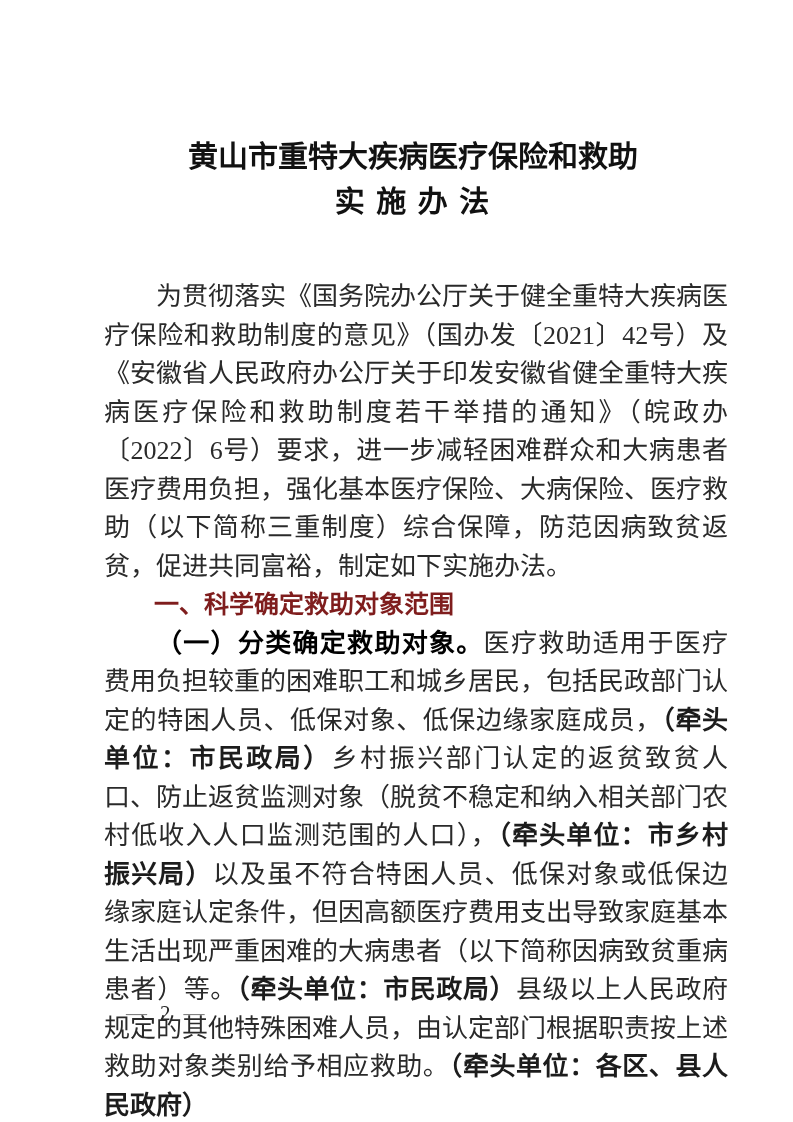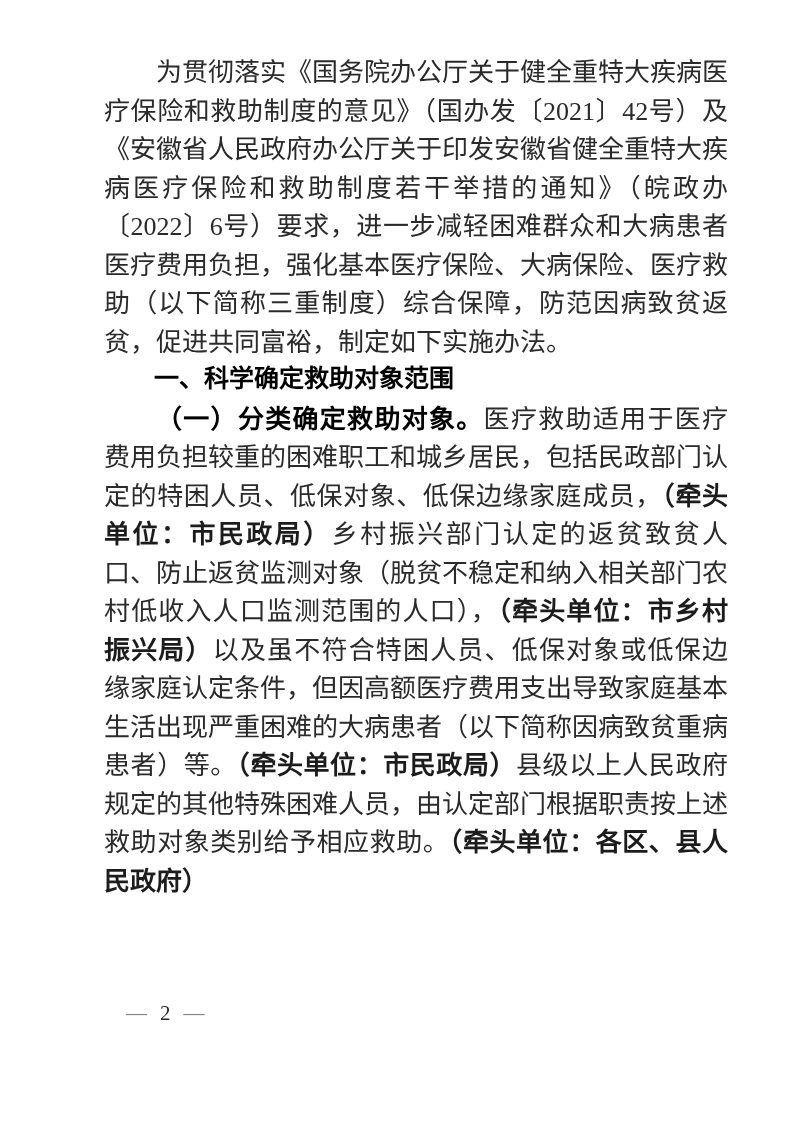--- a/index.html
+++ b/index.html
@@ -37,22 +37,22 @@
     line-height: 38.5px;
     text-align: justify;
     color: #2a2a2a;
   }
   .doc-body p {
     margin: 0;
     text-indent: 2em;
   }
   .section-heading {
     font-weight: 700;
-    color: #000000;
-    font-family: Liberation Mono, monospace;
+    color: #7f1d1d;
+    font-family: Liberation Serif, serif;
     font-size: 25px;
   }
   .clause-lead {
     font-weight: 700;
     color: #000000;
   }
   .unit-label {
     font-weight: 700;
     color: #1c1c1c;
   }
@@ -72,20 +72,24 @@
   }
   .footer-num {
     color: #2a2a2a;
   }
 </style>
 </head>
 <body>
 
 <div class="page">
 
+  <h1 class="doc-title">
+    <span>黄山市重特大疾病医疗保险和救助</span><br>
+    <span class="title-line2">实 施 办 法</span>
+  </h1>
 
   <div class="doc-body">
     <p>为贯彻落实《国务院办公厅关于健全重特大疾病医疗保险和救助制度的意见》（国办发〔2021〕42号）及《安徽省人民政府办公厅关于印发安徽省健全重特大疾病医疗保险和救助制度若干举措的通知》（皖政办〔2022〕6号）要求，进一步减轻困难群众和大病患者医疗费用负担，强化基本医疗保险、大病保险、医疗救助（以下简称三重制度）综合保障，防范因病致贫返贫，促进共同富裕，制定如下实施办法。</p>
 
     <p class="section-heading">一、科学确定救助对象范围</p>
 
     <p><span class="clause-lead">（一）分类确定救助对象。</span><span>医疗救助适用于医疗费用负担较重的困难职工和城乡居民，包括民政部门认定的特困人员、低保对象、低保边缘家庭成员，</span><span class="unit-label">（牵头单位：市民政局）</span><span>乡村振兴部门认定的返贫致贫人口、防止返贫监测对象（脱贫不稳定和纳入相关部门农村低收入人口监测范围的人口），</span><span class="unit-label">（牵头单位：市乡村振兴局）</span><span>以及虽不符合特困人员、低保对象或低保边缘家庭认定条件，但因高额医疗费用支出导致家庭基本生活出现严重困难的大病患者（以下简称因病致贫重病患者）等。</span><span class="unit-label">（牵头单位：市民政局）</span><span>县级以上人民政府规定的其他特殊困难人员，由认定部门根据职责按上述救助对象类别给予相应救助。</span><span class="unit-label">（牵头单位：各区、县人民政府）</span></p>
   </div>
 
   <div class="page-footer">

